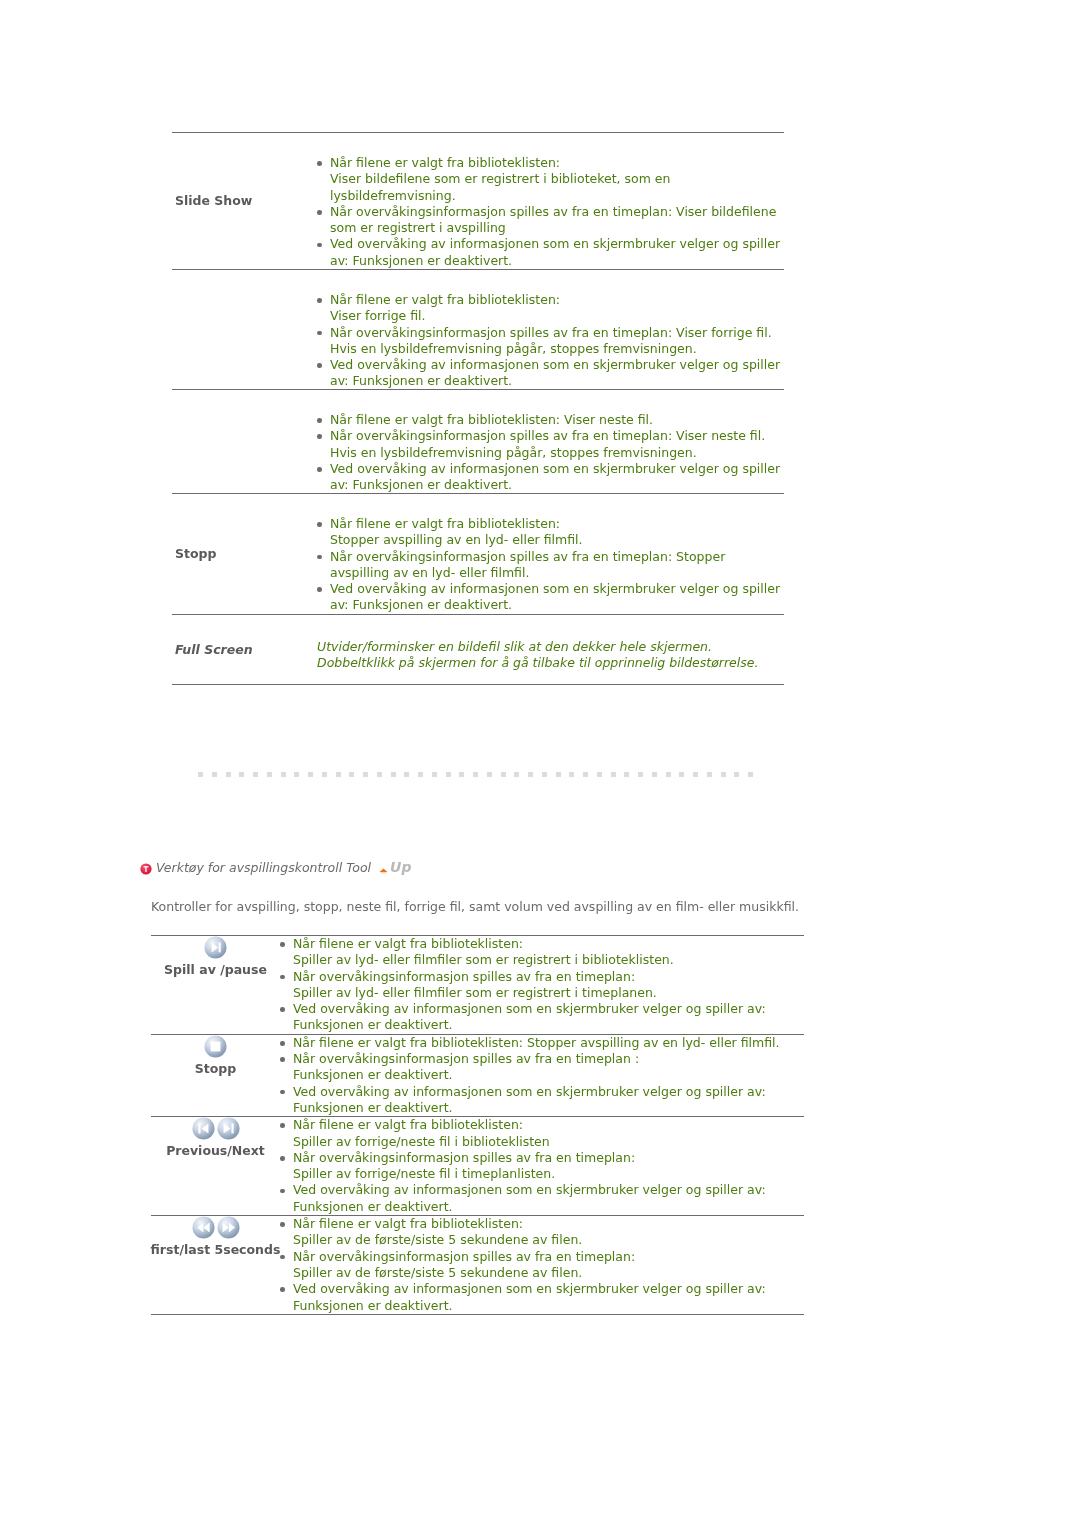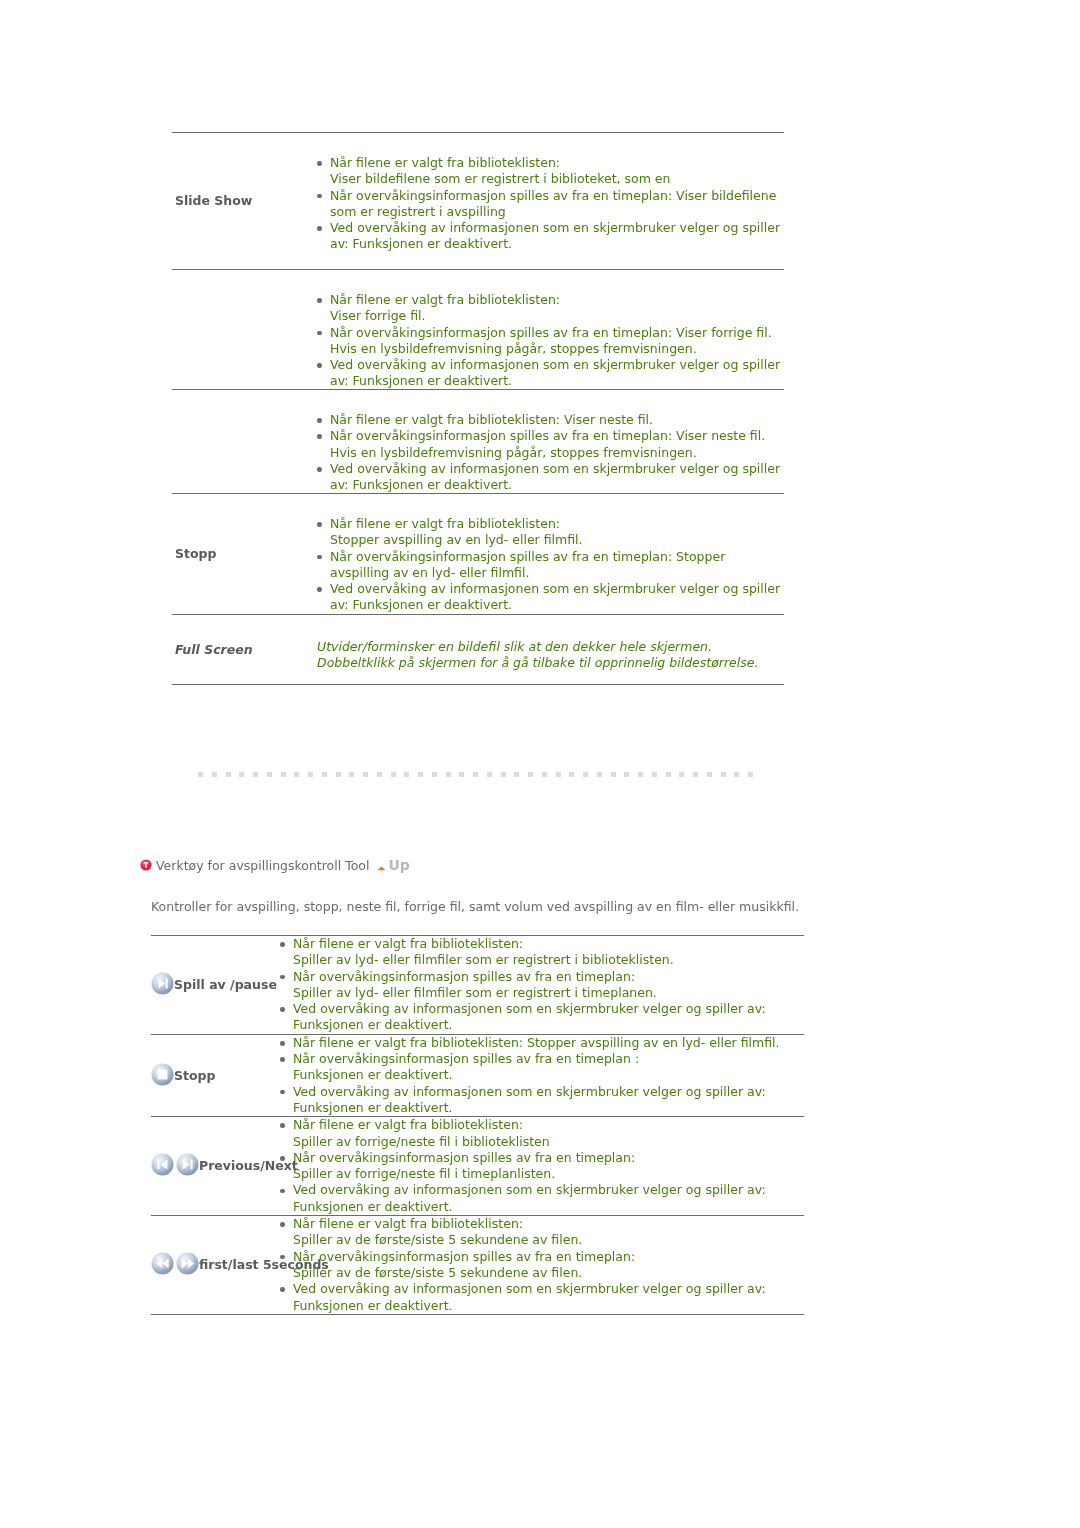--- a/index.html
+++ b/index.html
@@ -41,54 +41,55 @@
 
   
   .dots { position:absolute; left:198px; top:772px; width:563px; height:6px; }
   .dots i {
     position:absolute; top:0; width:5px; height:5px;
     background:#dcdcdc; display:block;
   }
 
   
   .sec-head { position:absolute; left:140px; top:855px; height:20px;
-              display:flex; align-items:center; }
+              display:flex; align-items:flex-end;font-style:italic; }
   .sec-head .bullet-ico { width:12px; height:12px; flex:0 0 12px; margin-right:4px; }
   .sec-head .htxt { font-size:12.5px; color:#6b6b6b; white-space:pre; }
   .sec-head .up { display:inline-flex; align-items:center; margin-left:8px; }
   .sec-head .up .arw { width:9px; height:9px; flex:0 0 9px; margin-right:2px;}
   .sec-head .up .uptxt { font-size:14px; color:#b9b9b9; font-weight:bold; white-space:pre; }
 
   .intro { position:absolute; left:151px; top:899px; font-size:12.5px; color:#6b6b6b; white-space:pre; line-height:16px; }
 
   
   .tbl2 { position:absolute; left:151px; top:935px; width:653px; }
   .tbl2 .row { display:flex; border-top:1px solid #6b6b6b; }
   .tbl2 .row.last { border-bottom:1px solid #6b6b6b; }
-  .tbl2 .lab { width:129px; flex:0 0 129px; display:flex; flex-direction:row;
+  .tbl2 .lab { width:129px; flex:0 0 129px; display:flex; flex-direction:column;
                align-items:center; }
   .tbl2 .lab .ico { margin-top:0; }
   .tbl2 .lab .ltxt { font-weight:bold; color:#5a5a5a; font-size:12.5px; text-align:center; line-height:16px; white-space:pre; }
   .tbl2 .cell { flex:1 1 auto; }
 </style>
 </head>
 <body>
 
 <div class="page">
 
   <div class="tbl1" id="tbl1">
       <div class="row r0">
         <div class="lab">
           <span>Slide Show</span>
         </div>
         <div class="cell">
           <ul class="b">
             <li>
               <span class="ln">Når filene er valgt fra biblioteklisten:</span>
               <span class="ln">Viser bildefilene som er registrert i biblioteket, som en</span>
+              <span class="ln">lysbildefremvisning.</span>
             </li>
             <li>
               <span class="ln">Når overvåkingsinformasjon spilles av fra en timeplan: Viser bildefilene</span>
               <span class="ln">som er registrert i avspilling</span>
             </li>
             <li>
               <span class="ln">Ved overvåking av informasjonen som en skjermbruker velger og spiller</span>
               <span class="ln">av: Funksjonen er deaktivert.</span>
             </li>
           </ul>

